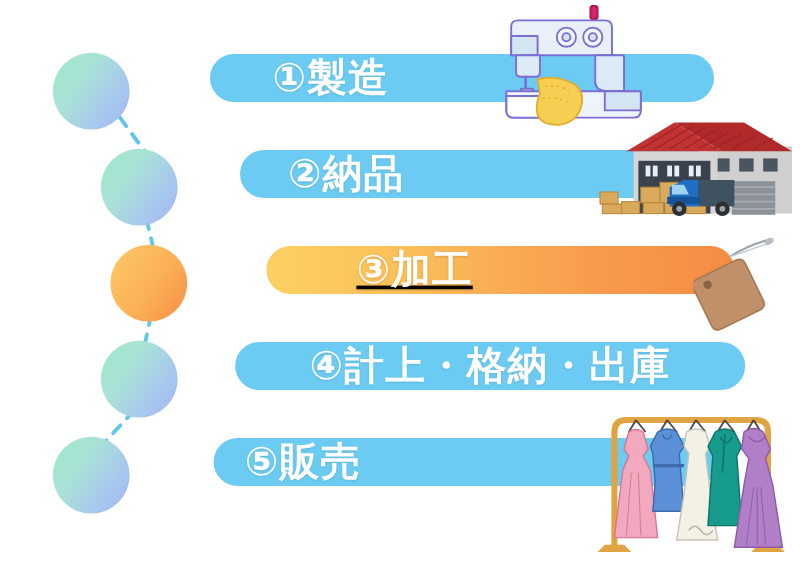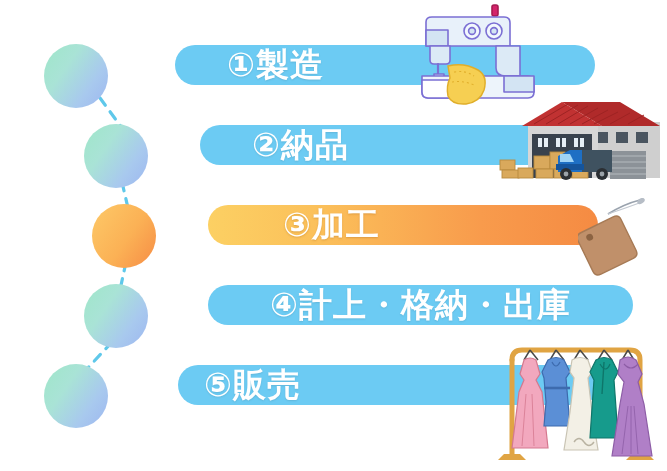--- a/index.html
+++ b/index.html
@@ -32,26 +32,26 @@
     white-space:nowrap;
     text-shadow:0 1px 2px rgba(0,0,0,.10);
   }
   .pill-orange .pill-label {
     color:#fff;
     text-shadow:0 1px 2px rgba(170,100,20,.35);
   }
 
   #pill1 { left:175px; top:45px;  width:420px; }
   #pill2 { left:200px; top:125px; width:395px; }
-  #pill3 { left:208px; top:205px; width:390px; }
-  #pill4 { left:208px; top:285px; width:425px; }
+  #pill3 { left:222px; top:205px; width:390px;text-decoration:underline; }
+  #pill4 { left:196px; top:285px; width:425px; }
   #pill5 { left:178px; top:365px; width:420px; }
 
   #pill1 .pill-label { margin-left:52px; }
-  #pill2 .pill-label { margin-left:52px; }
+  #pill2 .pill-label { margin-left:40px; }
   #pill3 .pill-label { margin-left:75px; }
   #pill4 .pill-label { margin-left:62px; }
   #pill5 .pill-label { margin-left:26px; }
 
   
   .node {
     position:absolute;
     border-radius:50%;
     z-index:2;
   }

